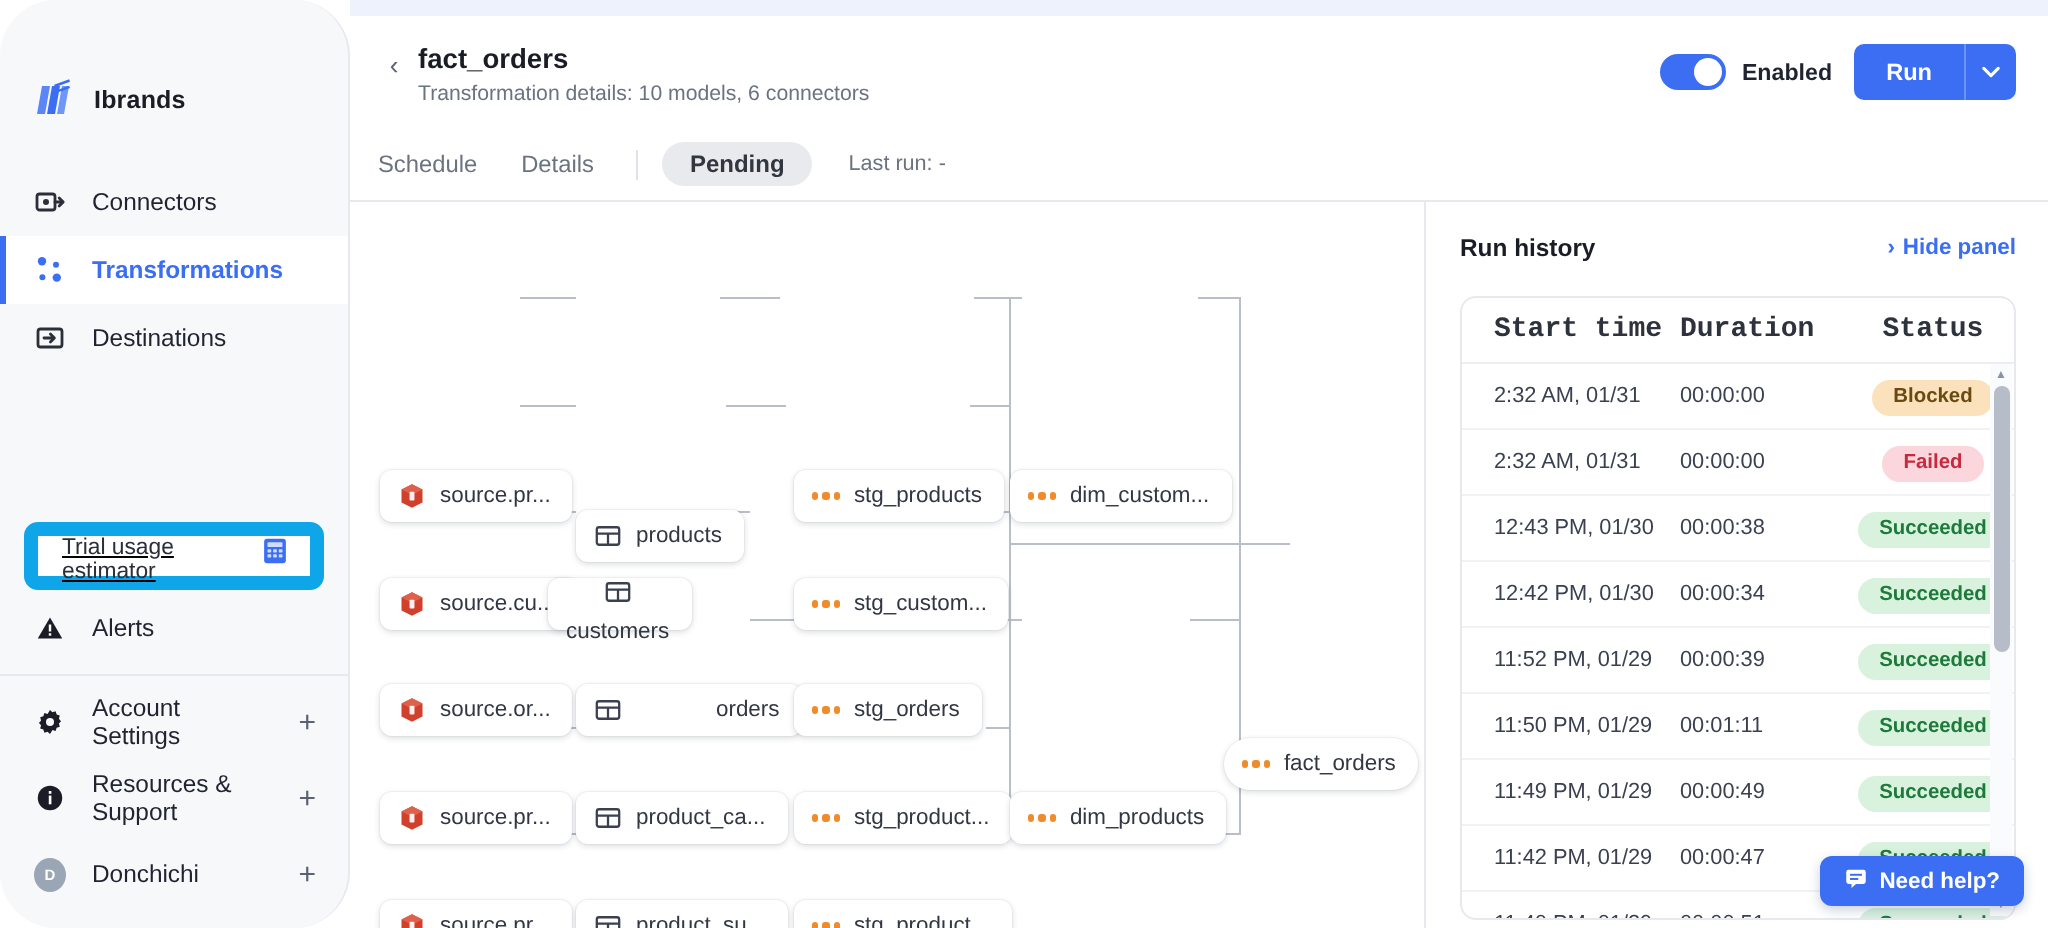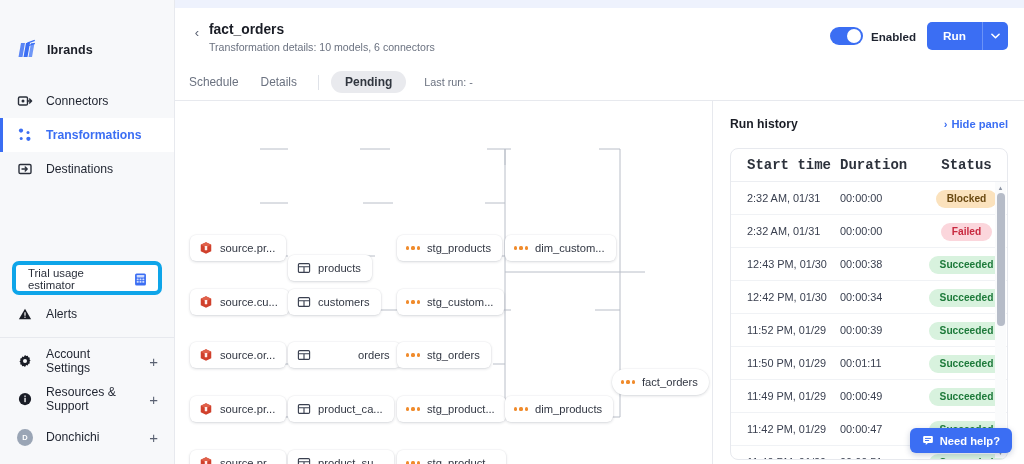--- a/index.html
+++ b/index.html
@@ -7,21 +7,21 @@
     width: 1024px; height: 464px;
     font-family: "Liberation Sans", sans-serif;
     background: #ffffff; overflow: hidden;
   }
   .app { position: relative; width: 1024px; height: 464px; display: flex; }
 
   
   .sidebar {
     width: 175px; height: 464px; flex: 0 0 175px;
     background: #f7f8fa; border-right: 1px solid #e7e9ee;
-    position: relative; display: flex; flex-direction: column;
+    position: relative; display: flex; flex-direction: column; border-radius: 28px;
   }
   .brand { display: flex; align-items: center; gap: 9px; padding: 28px 0 0 18px; height: 72px; }
   .brand-logo { width: 20px; height: 22px; position: relative; flex: 0 0 20px; }
   .brand-name { font-size: 12.5px; font-weight: 700; color: #1a1d26; letter-spacing: .1px; }
 
   .nav { margin-top: 12px; }
   .nav-item {
     display: flex; align-items: center; gap: 13px;
     height: 34px; padding-left: 17px; position: relative;
     font-size: 12.2px; color: #1f2430; cursor: pointer;
@@ -29,23 +29,23 @@
   .nav-item .nav-ico { width: 16px; height: 16px; flex: 0 0 16px; display: flex; align-items: center; justify-content: center; }
   .nav-item.active { background: #ffffff; color: #3b6ef3; font-weight: 600; }
   .nav-item.active::before {
     content: ""; position: absolute; left: 0; top: 0; bottom: 0; width: 3px; background: #3b6ef3;
   }
 
   .spacer { flex: 1 1 auto; }
 
   .trial-box {
     margin: 0 12px 0 12px; height: 34px; background: #fff;
-    border: 4px solid #0ea5e9; border-radius: 7px;
-    display: flex; align-items: flex-end; justify-content: space-between;
-    padding: 0 10px 0 12px; cursor: pointer;
+    border: 7px solid #0ea5e9; border-radius: 7px;
+    display: flex; align-items: flex-start; justify-content: space-between;
+    padding: 0 10px 0 12px; cursor: pointer; text-decoration: underline;
   }
   .trial-label { font-size: 11.4px; color: #2a2f3a; }
 
   .bottom-list { padding-bottom: 8px; }
   .bottom-item {
     display: flex; align-items: center; gap: 13px;
     height: 38px; padding: 0 16px 0 17px; font-size: 12.2px; color: #1f2430; cursor: pointer;
   }
   .bottom-item .b-ico { width: 16px; height: 16px; flex: 0 0 16px; display:flex; align-items:center; justify-content:center; }
   .bottom-item .b-label { flex: 1 1 auto; }
@@ -402,21 +402,21 @@
           <span>source.pr...</span>
         </div>
 
         <div class="node" style="left:113px; top:134px;margin-top:20px;">
           <span class="tbl-ico"><svg width="14" height="14" viewBox="0 0 16 16">
                 <rect x="1.6" y="3" width="12.8" height="10" rx="1.3" fill="none" stroke="#3a4050" stroke-width="1.3"></rect>
                 <path d="M1.6 6.6 H14.4 M8 6.6 V13" stroke="#3a4050" stroke-width="1.3"></path>
               </svg></span>
           <span>products</span>
         </div>
-        <div class="node" style="left:113px; top:188px;">
+        <div class="node" style="left:99px; top:188px;flex-direction:column;">
           <span class="tbl-ico"><svg width="14" height="14" viewBox="0 0 16 16">
                 <rect x="1.6" y="3" width="12.8" height="10" rx="1.3" fill="none" stroke="#3a4050" stroke-width="1.3"></rect>
                 <path d="M1.6 6.6 H14.4 M8 6.6 V13" stroke="#3a4050" stroke-width="1.3"></path>
               </svg></span>
           <span>customers</span>
         </div>
         <div class="node" style="left:113px; top:241px;gap:47px;">
           <span class="tbl-ico"><svg width="14" height="14" viewBox="0 0 16 16">
                 <rect x="1.6" y="3" width="12.8" height="10" rx="1.3" fill="none" stroke="#3a4050" stroke-width="1.3"></rect>
                 <path d="M1.6 6.6 H14.4 M8 6.6 V13" stroke="#3a4050" stroke-width="1.3"></path>

